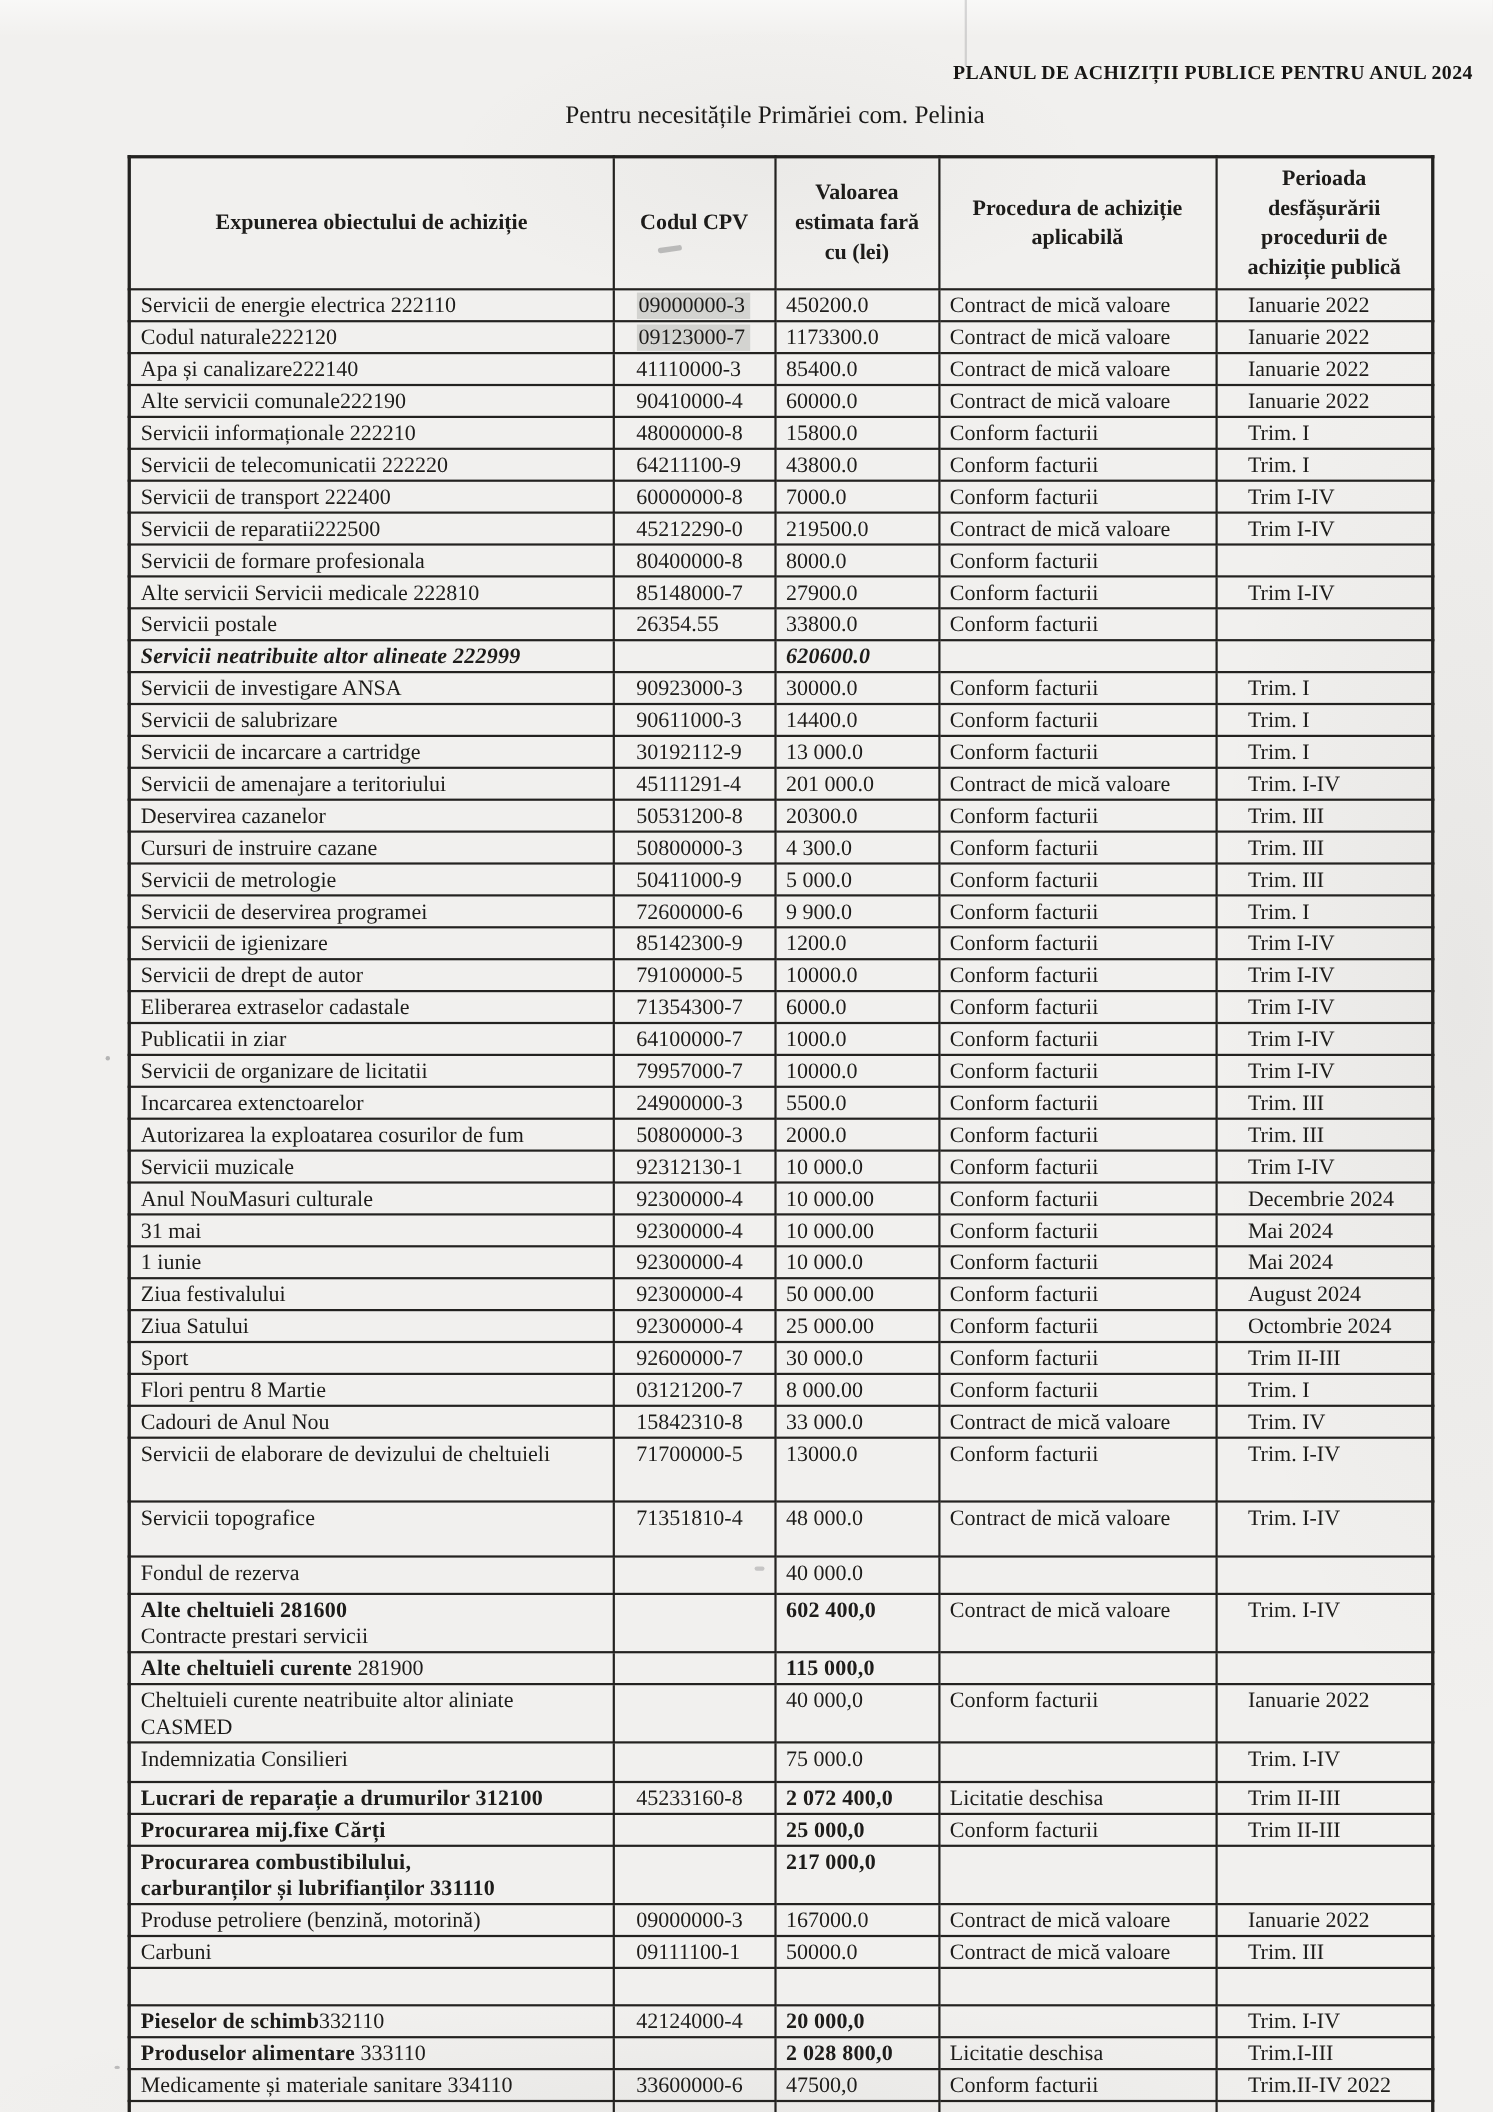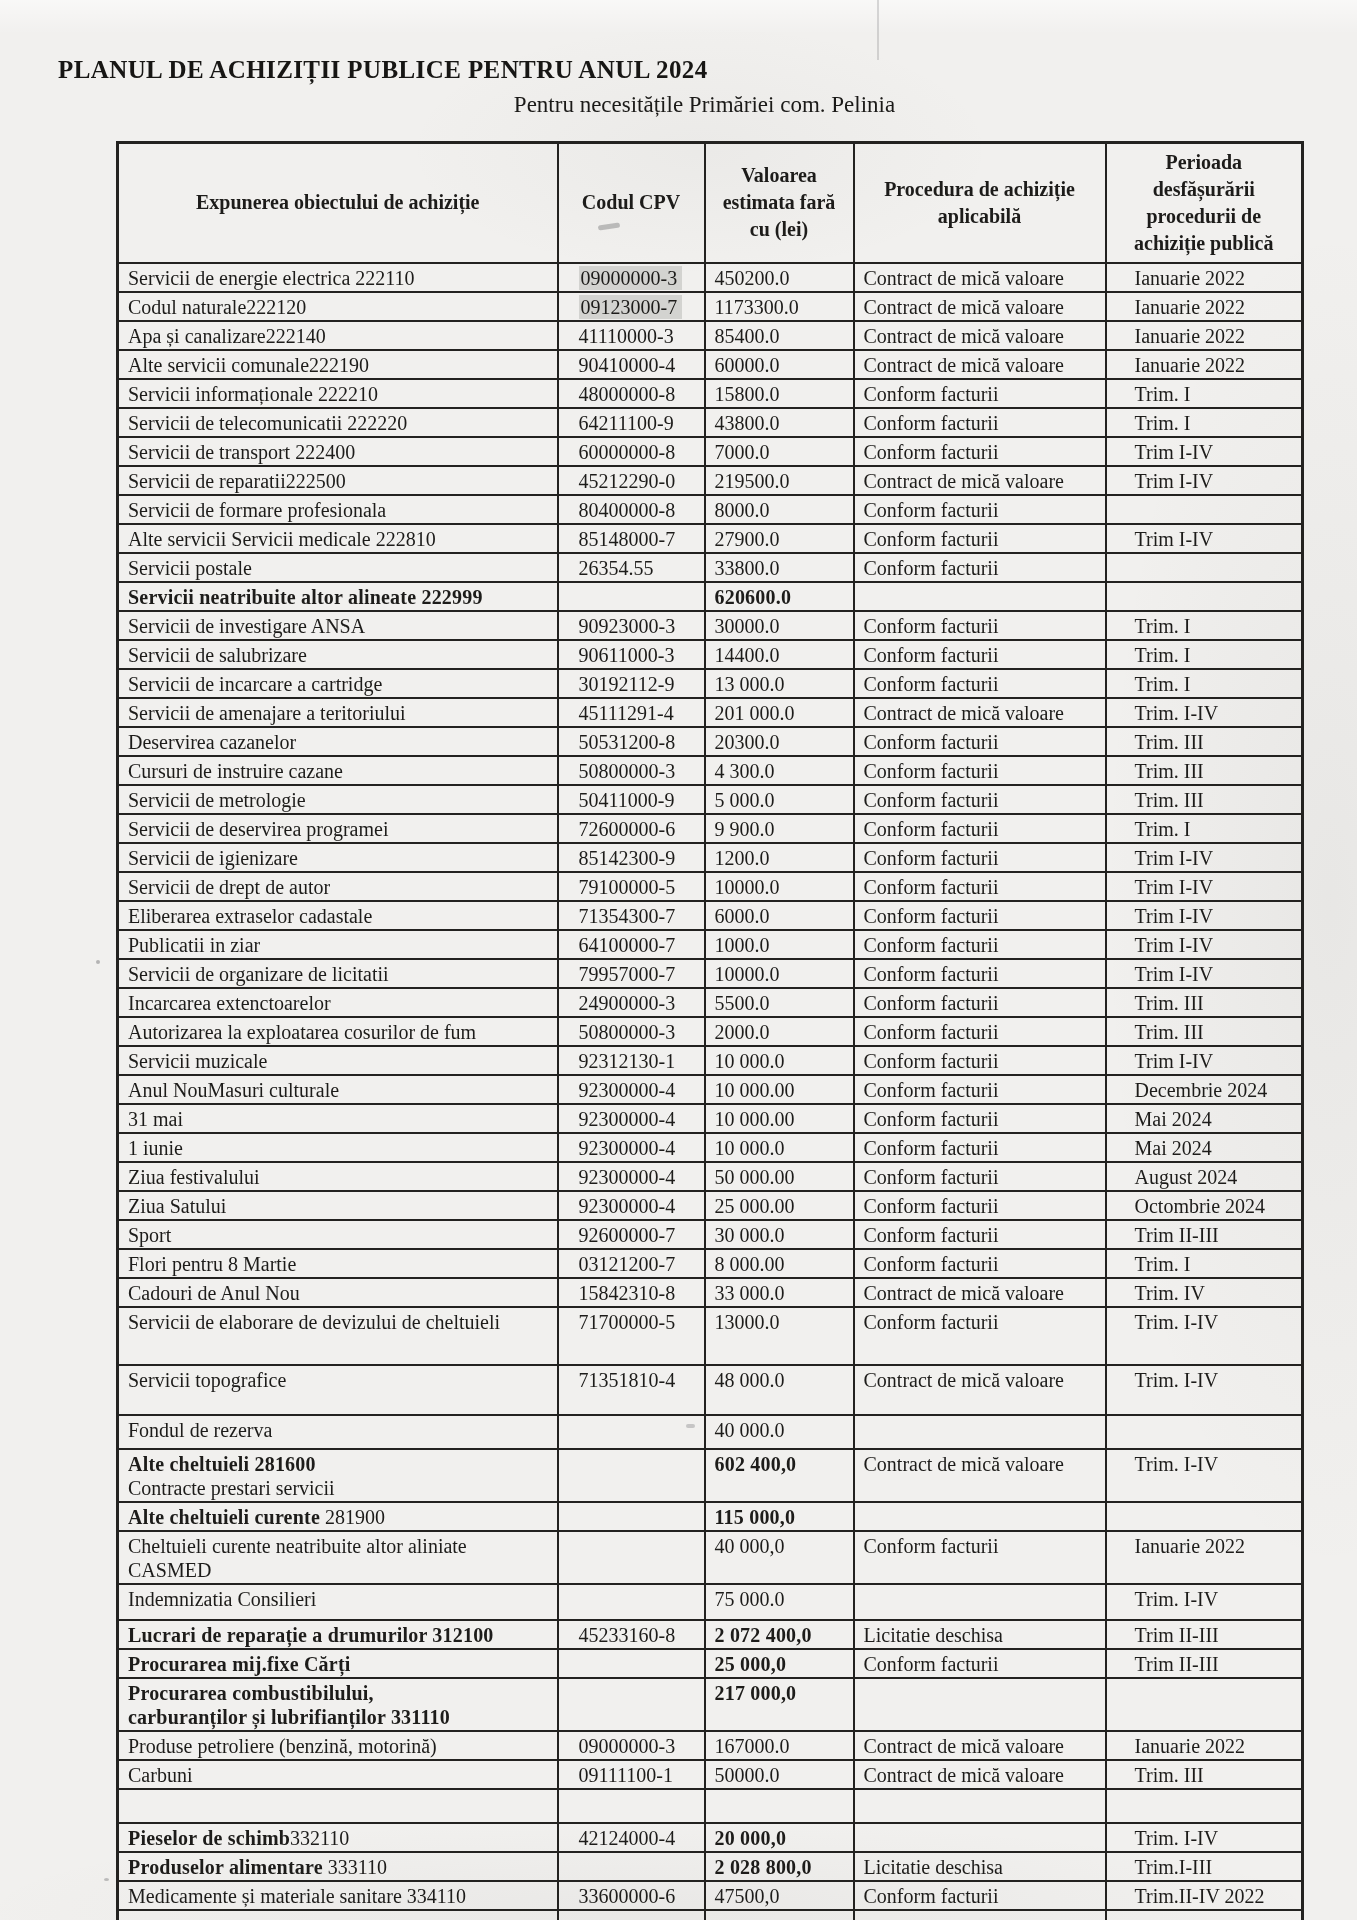--- a/index.html
+++ b/index.html
@@ -19,22 +19,22 @@
     position:relative;width:1357px;height:1920px;
     background:
       radial-gradient(ellipse 420px 180px at 700px 150px, rgba(120,120,115,0.05), transparent 70%),
       radial-gradient(ellipse 300px 900px at 1330px 900px, rgba(110,110,108,0.07), transparent 75%),
       radial-gradient(ellipse 900px 120px at 650px 1910px, rgba(110,110,108,0.06), transparent 75%),
       linear-gradient(180deg, rgba(255,255,255,0.55) 0px, rgba(255,255,255,0) 34px),
       var(--paper);
   }
   .doc-title{
     position:absolute;top:56px;left:58px;right:18px;
-    text-align:left;
-    font-size:25px;font-weight:600;letter-spacing:0.4px;
+    text-align:right;
+    font-size:18px;font-weight:600;letter-spacing:0.4px;
     color:#171614;
   }
   .doc-subtitle{
     position:absolute;top:92px;left:58px;right:6px;
     text-align:center;
     font-size:23px;font-weight:500;
     color:#1b1a18;
   }
   table.plan{
     position:absolute;left:116px;top:141px;width:1185px;
@@ -177,21 +177,21 @@
           <td class="c-proc">Conform facturii</td>
           <td class="c-period">Trim I-IV</td>
         </tr>
         <tr>
           <td class="c-name"><span class="main">Servicii postale</span></td>
           <td class="c-cpv"><span>26354.55</span></td>
           <td class="c-value">33800.0</td>
           <td class="c-proc">Conform facturii</td>
           <td class="c-period"></td>
         </tr>
-        <tr class="bold-row" style="height: 24px;">
+        <tr class="bold-row" style="height: 24px; font-style: italic;">
           <td class="c-name"><span class="main">Servicii neatribuite altor alineate 222999</span></td>
           <td class="c-cpv"></td>
           <td class="c-value">620600.0</td>
           <td class="c-proc"></td>
           <td class="c-period"></td>
         </tr>
         <tr>
           <td class="c-name"><span class="main">Servicii de investigare ANSA</span></td>
           <td class="c-cpv"><span>90923000-3</span></td>
           <td class="c-value">30000.0</td>

